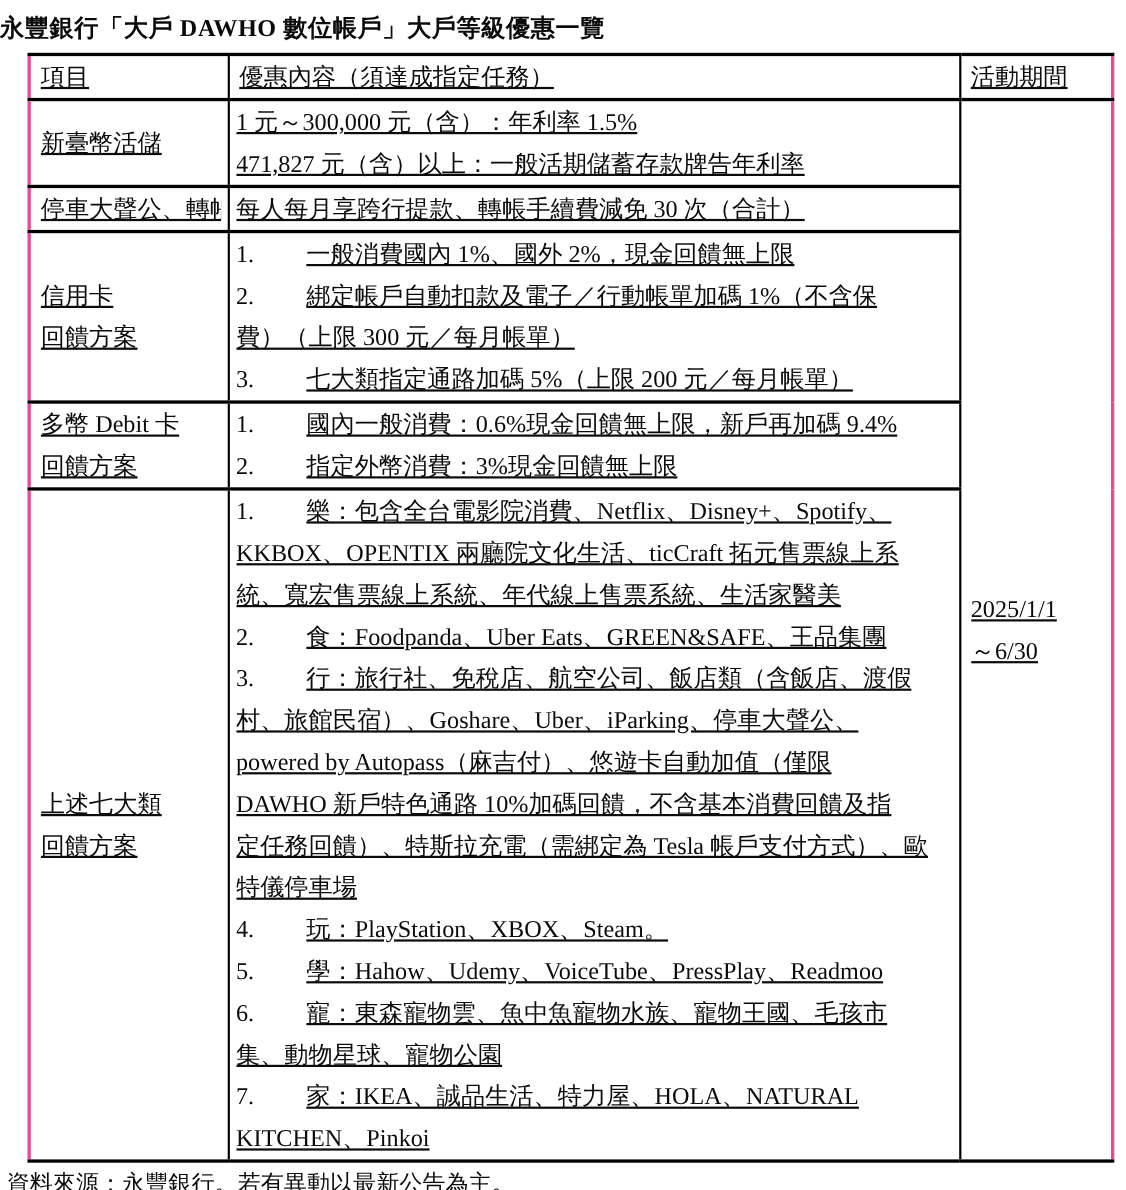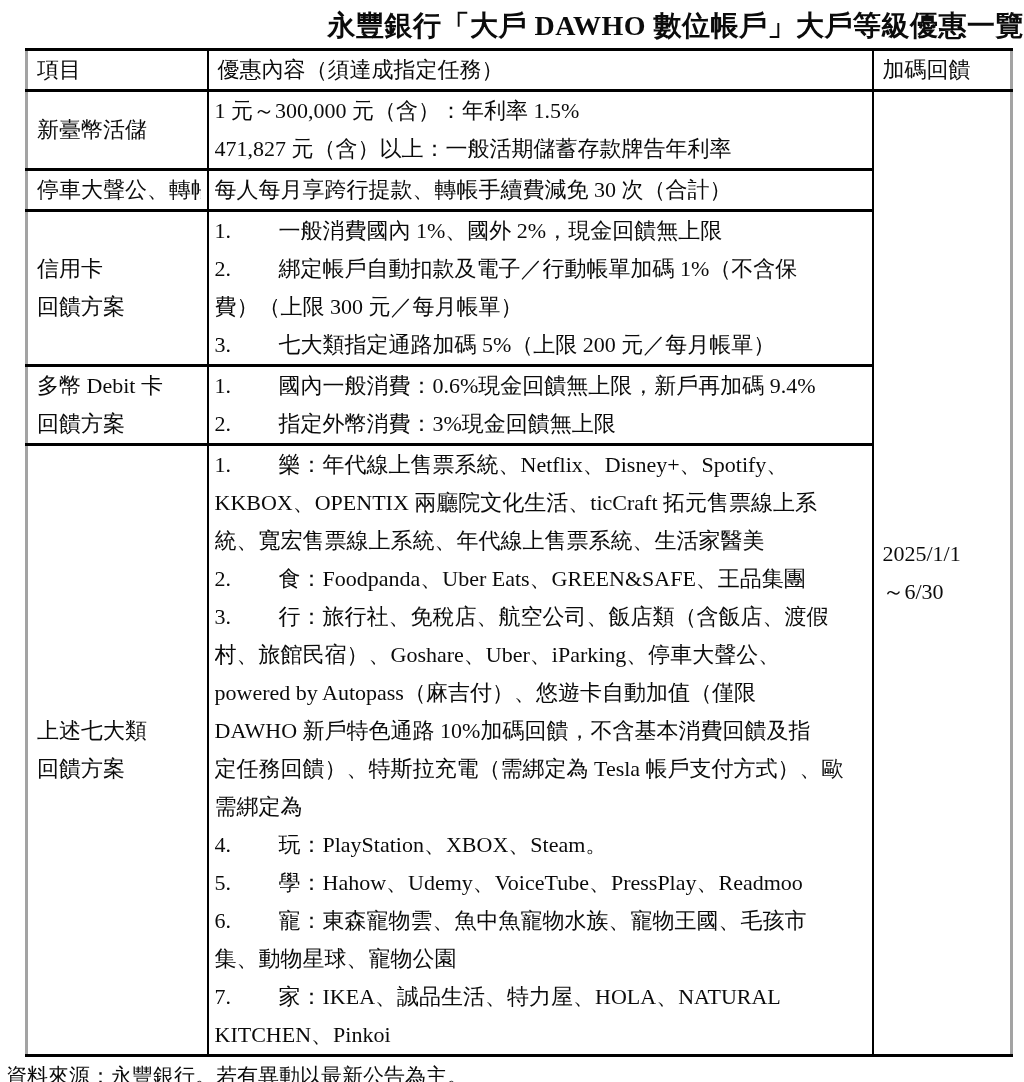--- a/index.html
+++ b/index.html
@@ -13,33 +13,34 @@
     width: 1024px;
     height: 1082px;
     overflow: hidden;
   }
   .page {
     width: 1024px;
     height: 1082px;
     box-sizing: border-box;
   }
   .title {
-    text-align: right;
+    text-align: left;
     font-weight: bold;
-    font-size: 28px;
+    font-size: 22px;
     line-height: 26px;
     padding: 13px 0 9px 0;
     letter-spacing: 0.5px;
   }
   table.benefits {
     border-collapse: collapse;
     margin-left: 25px;
     width: 985px;
     table-layout: fixed;
-    border: 3px solid #a3a3a3;
+    border: 3px solid #ec4899;
+    text-decoration: underline;
   }
   col.c1 { width: 181px; }
   col.c2 { width: 665px; }
   col.c3 { width: 139px; }
   th, td {
     border: 2px solid #000;
     border-top-width: 3px;
     border-bottom-width: 3px;
     font-size: 22px;
     font-weight: normal;
@@ -86,21 +87,21 @@
   <table class="benefits">
     <colgroup>
       <col class="c1">
         <col class="c2">
         <col class="c3">
     </colgroup>
     <thead>
       <tr>
         <th>項目</th>
         <th>優惠內容（須達成指定任務）</th>
-        <th>加碼回饋</th>
+        <th>活動期間</th>
       </tr>
     </thead>
     <tbody>
         <tr class="r0">
           <td class="item-cell">
             <div class="line">新臺幣活儲</div>
           </td>
           <td class="content-cell">
             <div class="line">1 元～300,000 元（含）：年利率 1.5%</div>
             <div class="line">471,827 元（含）以上：一般活期儲蓄存款牌告年利率</div>
@@ -139,30 +140,30 @@
             <div class="line"><span class="num">1.</span><span>國內一般消費：0.6%現金回饋無上限，新戶再加碼 9.4%</span></div>
             <div class="line"><span class="num">2.</span><span>指定外幣消費：3%現金回饋無上限</span></div>
           </td>
         </tr>
         <tr class="r4">
           <td class="item-cell">
             <div class="line">上述七大類</div>
             <div class="line">回饋方案</div>
           </td>
           <td class="content-cell">
-            <div class="line"><span class="num">1.</span><span>樂：年代線上售票系統、Netflix、Disney+、Spotify、</span></div>
+            <div class="line"><span class="num">1.</span><span>樂：包含全台電影院消費、Netflix、Disney+、Spotify、</span></div>
             <div class="line">KKBOX、OPENTIX 兩廳院文化生活、ticCraft 拓元售票線上系</div>
             <div class="line">統、寬宏售票線上系統、年代線上售票系統、生活家醫美</div>
             <div class="line"><span class="num">2.</span><span>食：Foodpanda、Uber Eats、GREEN&amp;SAFE、王品集團</span></div>
             <div class="line"><span class="num">3.</span><span>行：旅行社、免稅店、航空公司、飯店類（含飯店、渡假</span></div>
             <div class="line">村、旅館民宿）、Goshare、Uber、iParking、停車大聲公、</div>
             <div class="line">powered by Autopass（麻吉付）、悠遊卡自動加值（僅限</div>
             <div class="line">DAWHO 新戶特色通路 10%加碼回饋，不含基本消費回饋及指</div>
             <div class="line">定任務回饋）、特斯拉充電（需綁定為 Tesla 帳戶支付方式）、歐</div>
-            <div class="line">需綁定為</div>
+            <div class="line">特儀停車場</div>
             <div class="line"><span class="num">4.</span><span>玩：PlayStation、XBOX、Steam。</span></div>
             <div class="line"><span class="num">5.</span><span>學：Hahow、Udemy、VoiceTube、PressPlay、Readmoo</span></div>
             <div class="line"><span class="num">6.</span><span>寵：東森寵物雲、魚中魚寵物水族、寵物王國、毛孩市</span></div>
             <div class="line">集、動物星球、寵物公園</div>
             <div class="line"><span class="num">7.</span><span>家：IKEA、誠品生活、特力屋、HOLA、NATURAL</span></div>
             <div class="line">KITCHEN、Pinkoi</div>
           </td>
         </tr>
       </tbody>
   </table>

